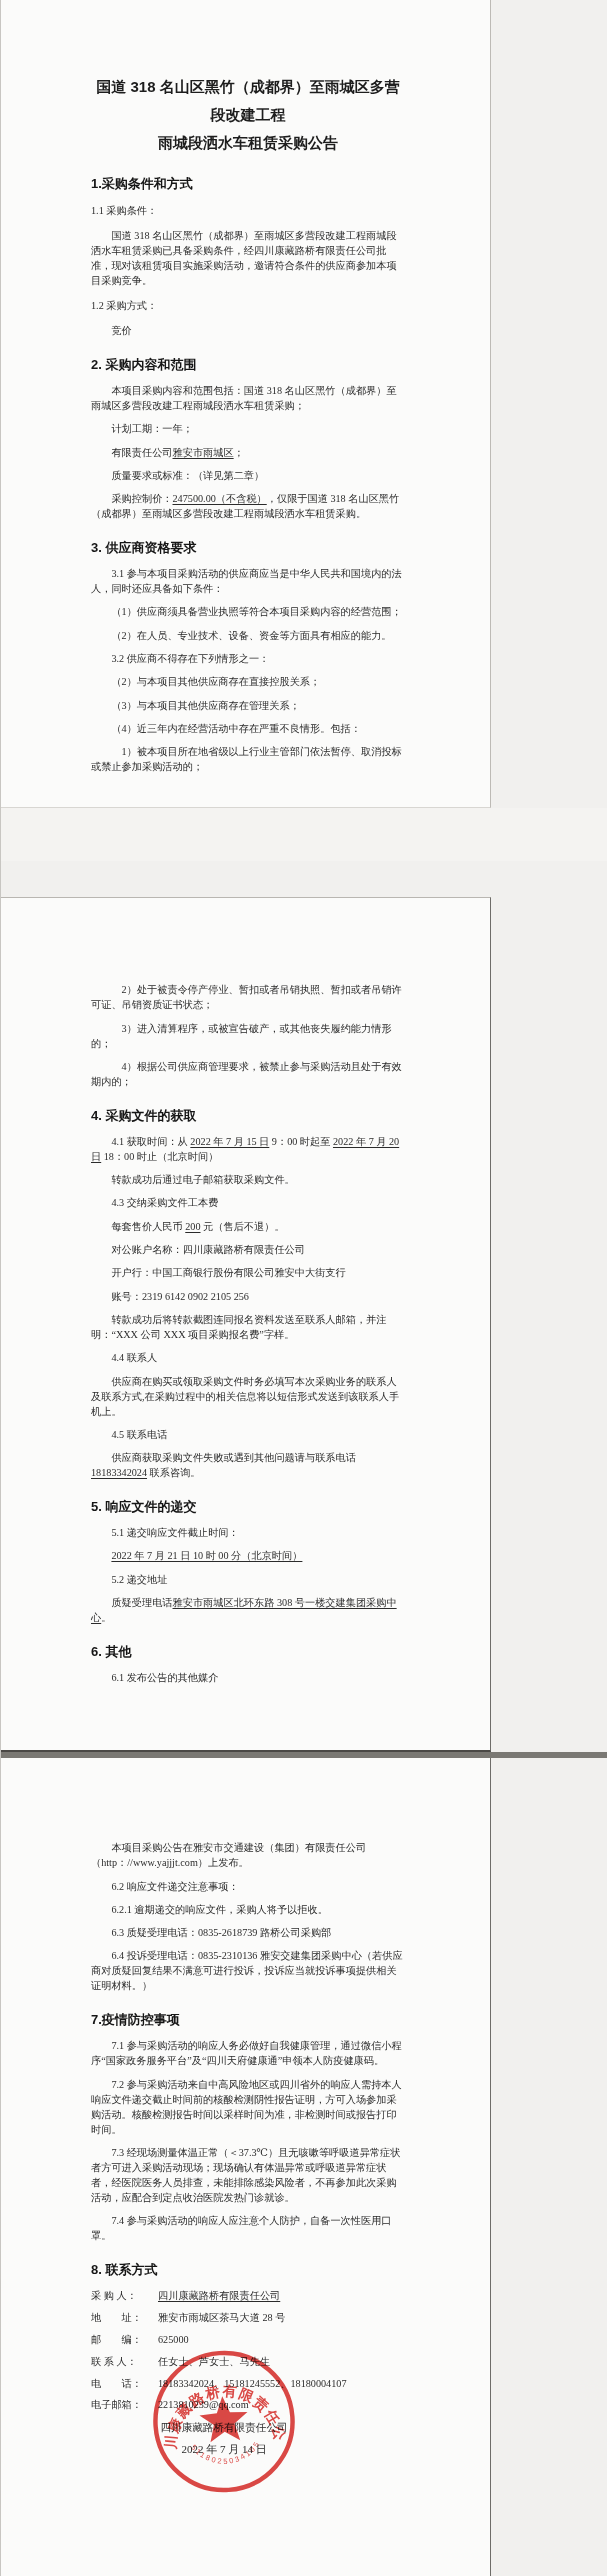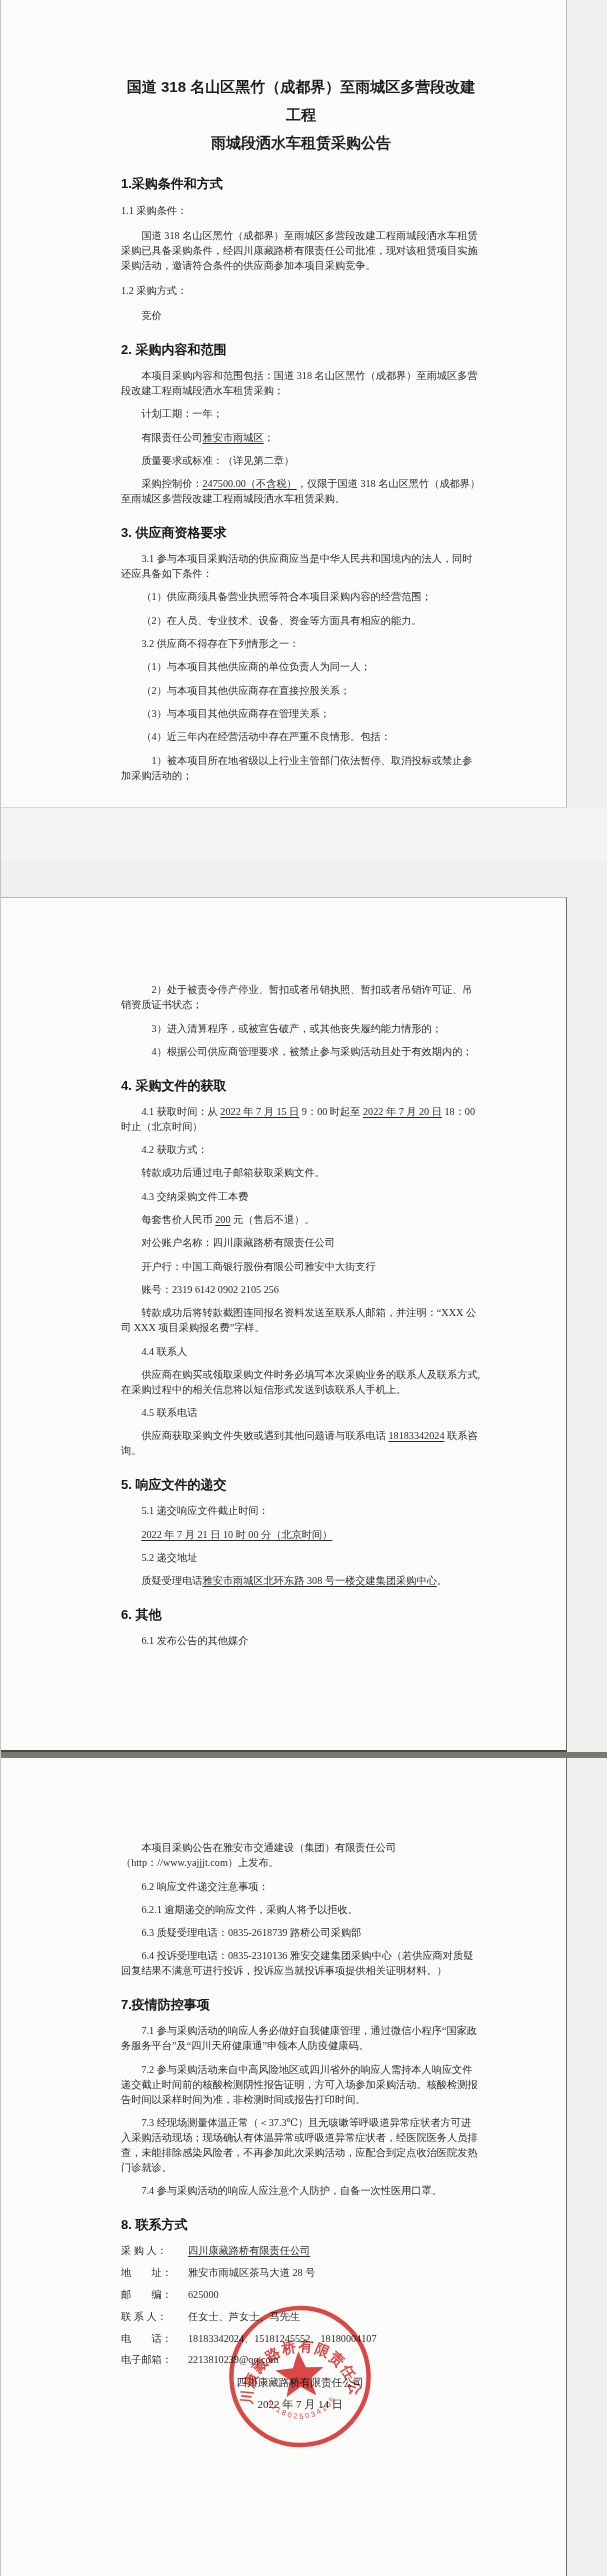--- a/index.html
+++ b/index.html
@@ -6,24 +6,24 @@
   body{
     width:607px;
     background:#f1f0ee;
     font-family:"Liberation Serif","DejaVu Serif",serif;
     color:#2b2b2b;
     -webkit-font-smoothing:antialiased;
   }
   .scan-stack{width:607px;border-left:0.8px solid #c8c6c2;}
   .page{
     position:relative;
-    width:566px;
+    width:490px;
     background:#fbfbfa;
     box-sizing:border-box;
-    padding:0 85px 0 120px;
+    padding:0 85px 0 90px;
     overflow:hidden;
   }
   .page-1{height:808px;padding-top:73px;border-bottom:0.8px solid #d8d6d2;border-right:0.8px solid #bdbab5;}
   .page-gap{height:53px;background:#f4f3f1;}
   .page-gap-2{height:6px;background:#7a7873;}
   .page-2{height:855px;padding-top:76px;border-top:1.5px solid #b9b6b1;border-right:1.5px solid #6e6c68;border-bottom:2.3px solid #4a4845;margin-top:36px;}
   .page-3{height:853px;padding-top:74px;border-right:1.5px solid #6e6c68;}
   .doc-title{
     text-align:center;
     font-family:"Liberation Sans","DejaVu Sans",sans-serif;
@@ -85,36 +85,34 @@
     <p class="indent">本项目采购内容和范围包括：国道 318 名山区黑竹（成都界）至雨城区多营段改建工程雨城段洒水车租赁采购；</p>
     <p class="indent">计划工期：一年；</p>
     <p class="indent"><span>有限责任公司</span><span class="u">雅安市雨城区</span><span>；</span></p>
     <p class="indent">质量要求或标准：（详见第二章）</p>
     <p class="indent"><span>采购控制价：</span><span class="u">247500.00（不含税）</span><span>，仅限于国道 318 名山区黑竹（成都界）至雨城区多营段改建工程雨城段洒水车租赁采购。</span></p>
     <h2>3.  供应商资格要求</h2>
     <p class="indent">3.1 参与本项目采购活动的供应商应当是中华人民共和国境内的法人，同时还应具备如下条件：</p>
     <p class="indent">（1）供应商须具备营业执照等符合本项目采购内容的经营范围；</p>
     <p class="indent">（2）在人员、专业技术、设备、资金等方面具有相应的能力。</p>
     <p class="indent">3.2 供应商不得存在下列情形之一：</p>
-    <p class="indent">（1）与本项目其他供应商的单位负责人为同一人；</p>
     <p class="indent">（2）与本项目其他供应商存在直接控股关系；</p>
     <p class="indent">（3）与本项目其他供应商存在管理关系；</p>
     <p class="indent">（4）近三年内在经营活动中存在严重不良情形。包括：</p>
     <p class="indent3">1）被本项目所在地省级以上行业主管部门依法暂停、取消投标或禁止参加采购活动的；</p>
   </div>
 
   <div class="page-gap"></div>
 
   <div class="page page-2">
     <p class="indent3">2）处于被责令停产停业、暂扣或者吊销执照、暂扣或者吊销许可证、吊销资质证书状态；</p>
     <p class="indent3">3）进入清算程序，或被宣告破产，或其他丧失履约能力情形的；</p>
     <p class="indent3">4）根据公司供应商管理要求，被禁止参与采购活动且处于有效期内的；</p>
     <h2>4. 采购文件的获取</h2>
     <p class="indent"><span>4.1 获取时间：从 </span><span class="u">2022 年 7 月 15 日</span><span> 9：00 时起至 </span><span class="u">2022 年 7 月 20 日</span><span> 18：00 时止（北京时间）</span></p>
-    <p class="indent">4.2 获取方式：</p>
     <p class="indent">转款成功后通过电子邮箱获取采购文件。</p>
     <p class="indent">4.3 交纳采购文件工本费</p>
     <p class="indent"><span>每套售价人民币 </span><span class="u">200</span><span> 元（售后不退）。</span></p>
     <p class="indent">对公账户名称：四川康藏路桥有限责任公司</p>
     <p class="indent">开户行：中国工商银行股份有限公司雅安中大街支行</p>
     <p class="indent">账号：2319 6142 0902 2105 256</p>
     <p class="indent">转款成功后将转款截图连同报名资料发送至联系人邮箱，并注明：“XXX 公司 XXX 项目采购报名费”字样。</p>
     <p class="indent">4.4 联系人</p>
     <p class="indent">供应商在购买或领取采购文件时务必填写本次采购业务的联系人及联系方式,在采购过程中的相关信息将以短信形式发送到该联系人手机上。</p>
     <p class="indent">4.5 联系电话</p>

